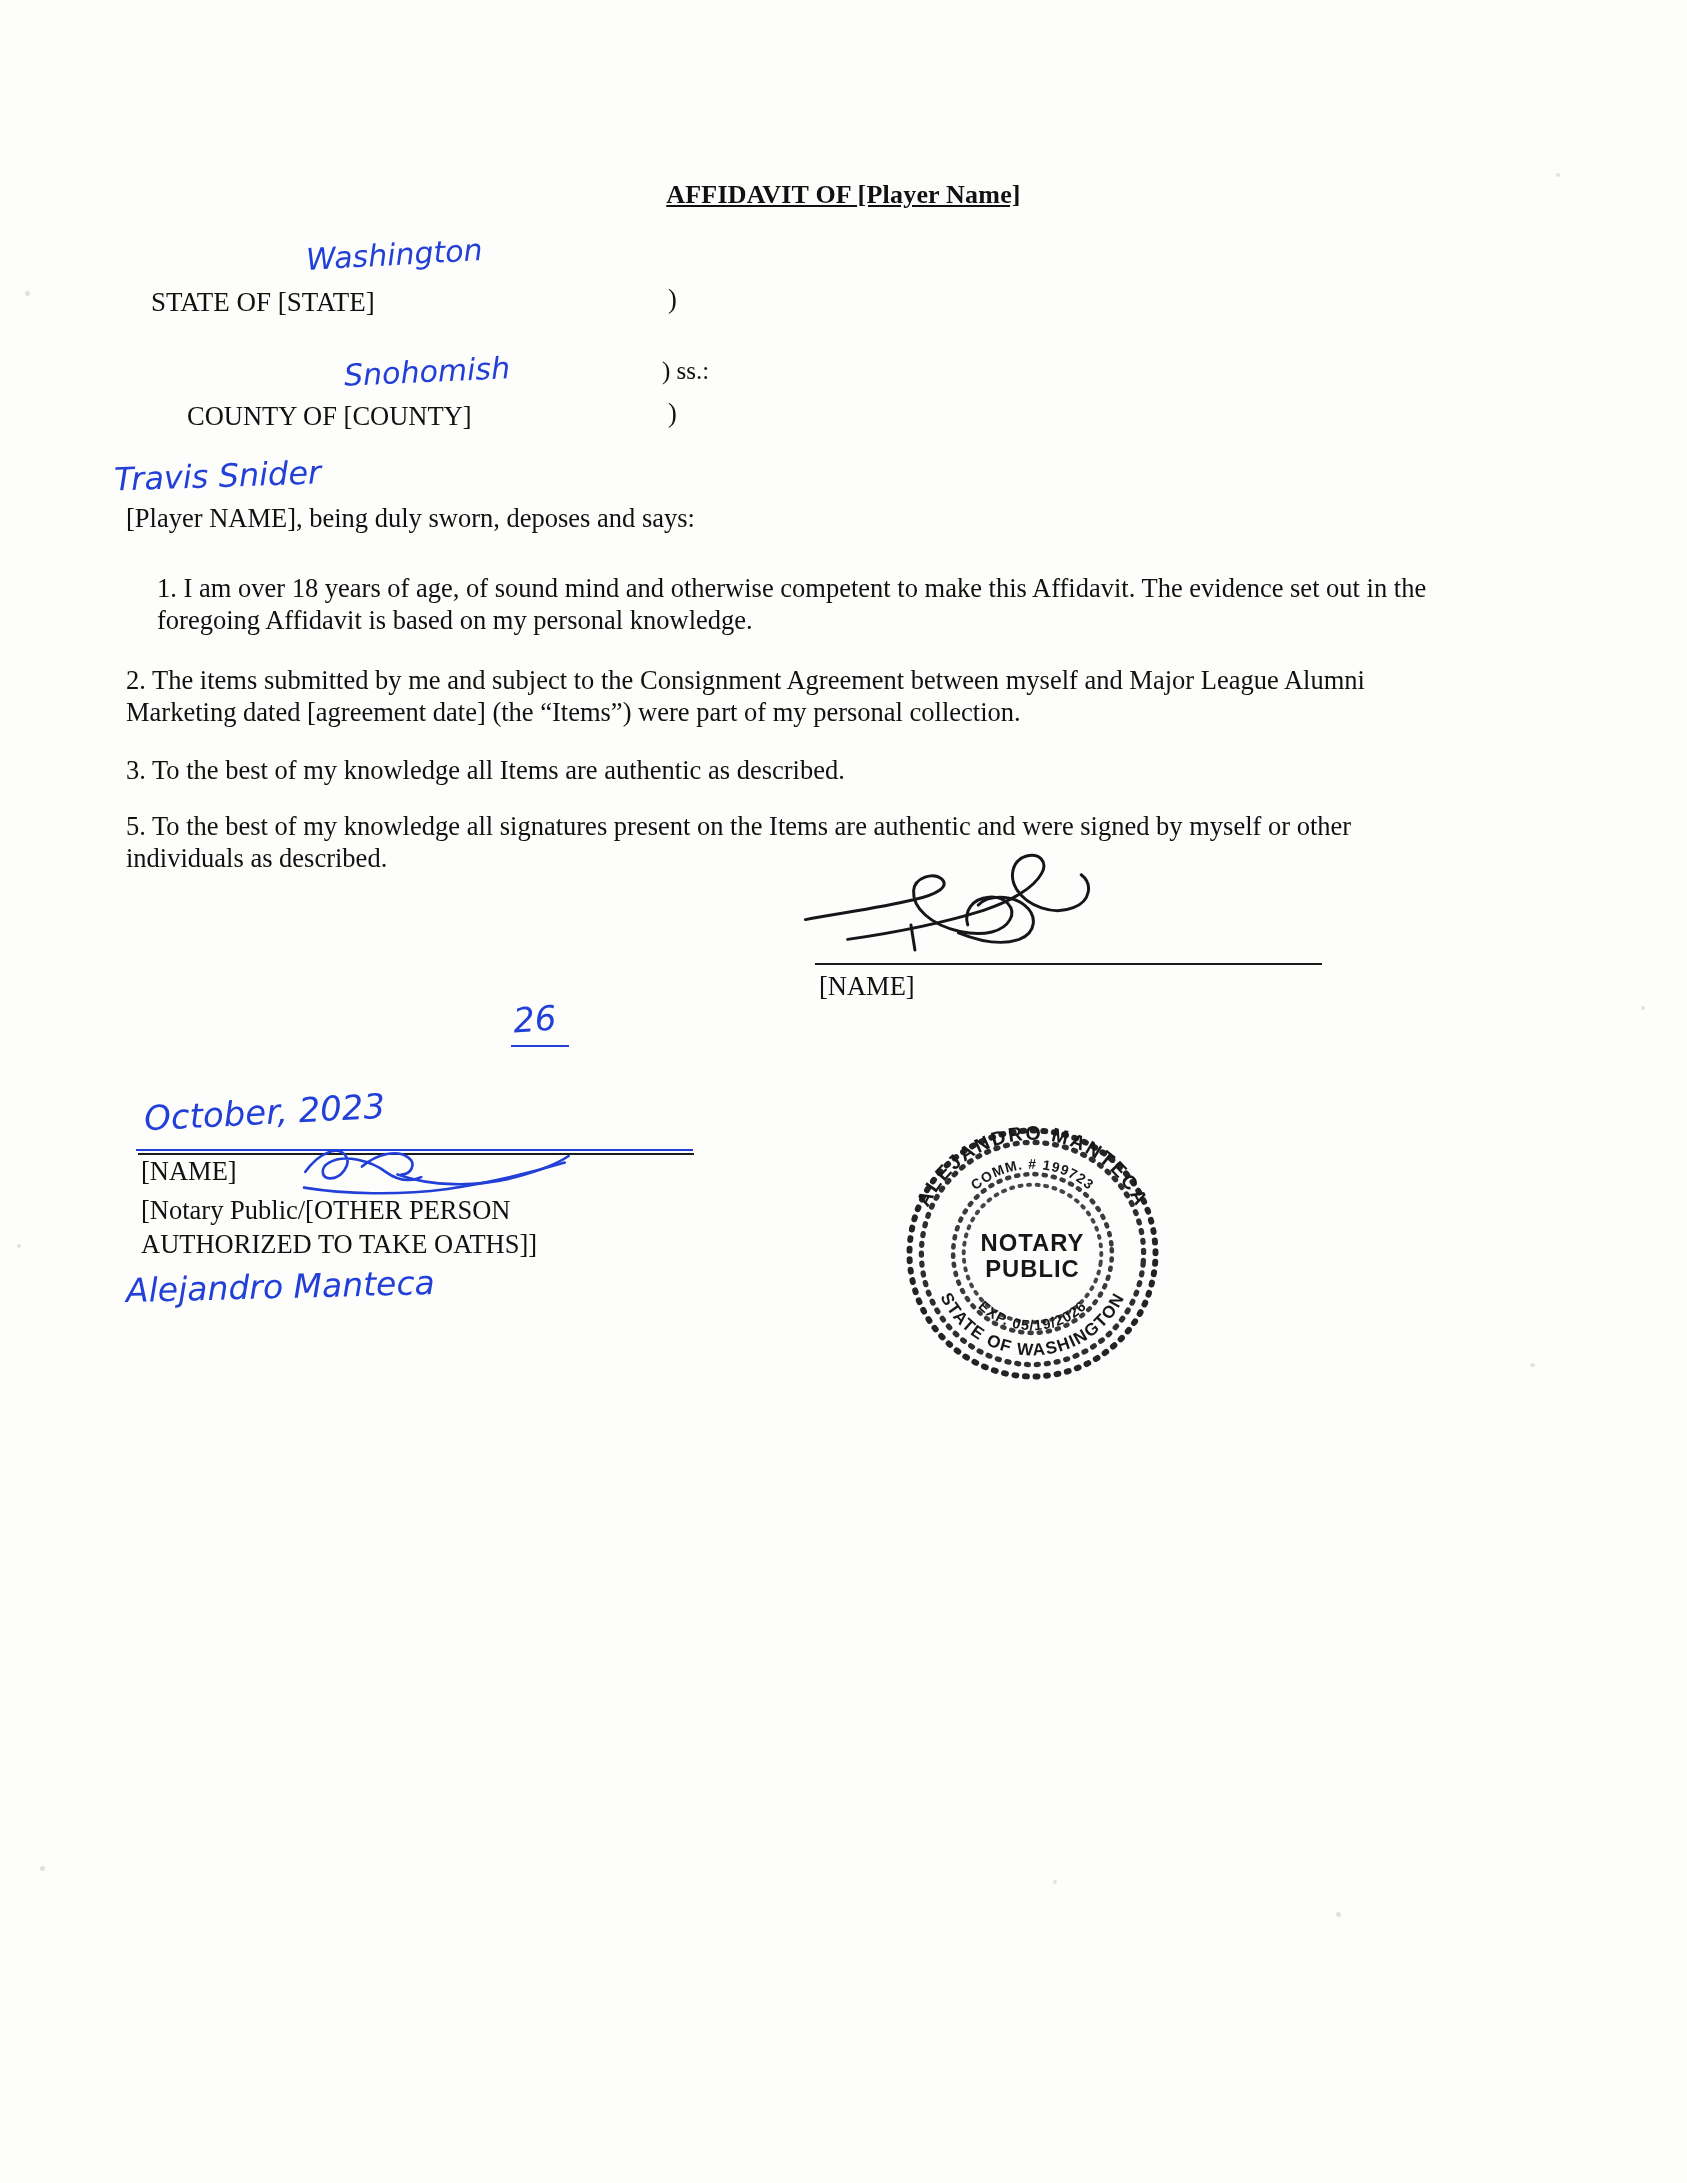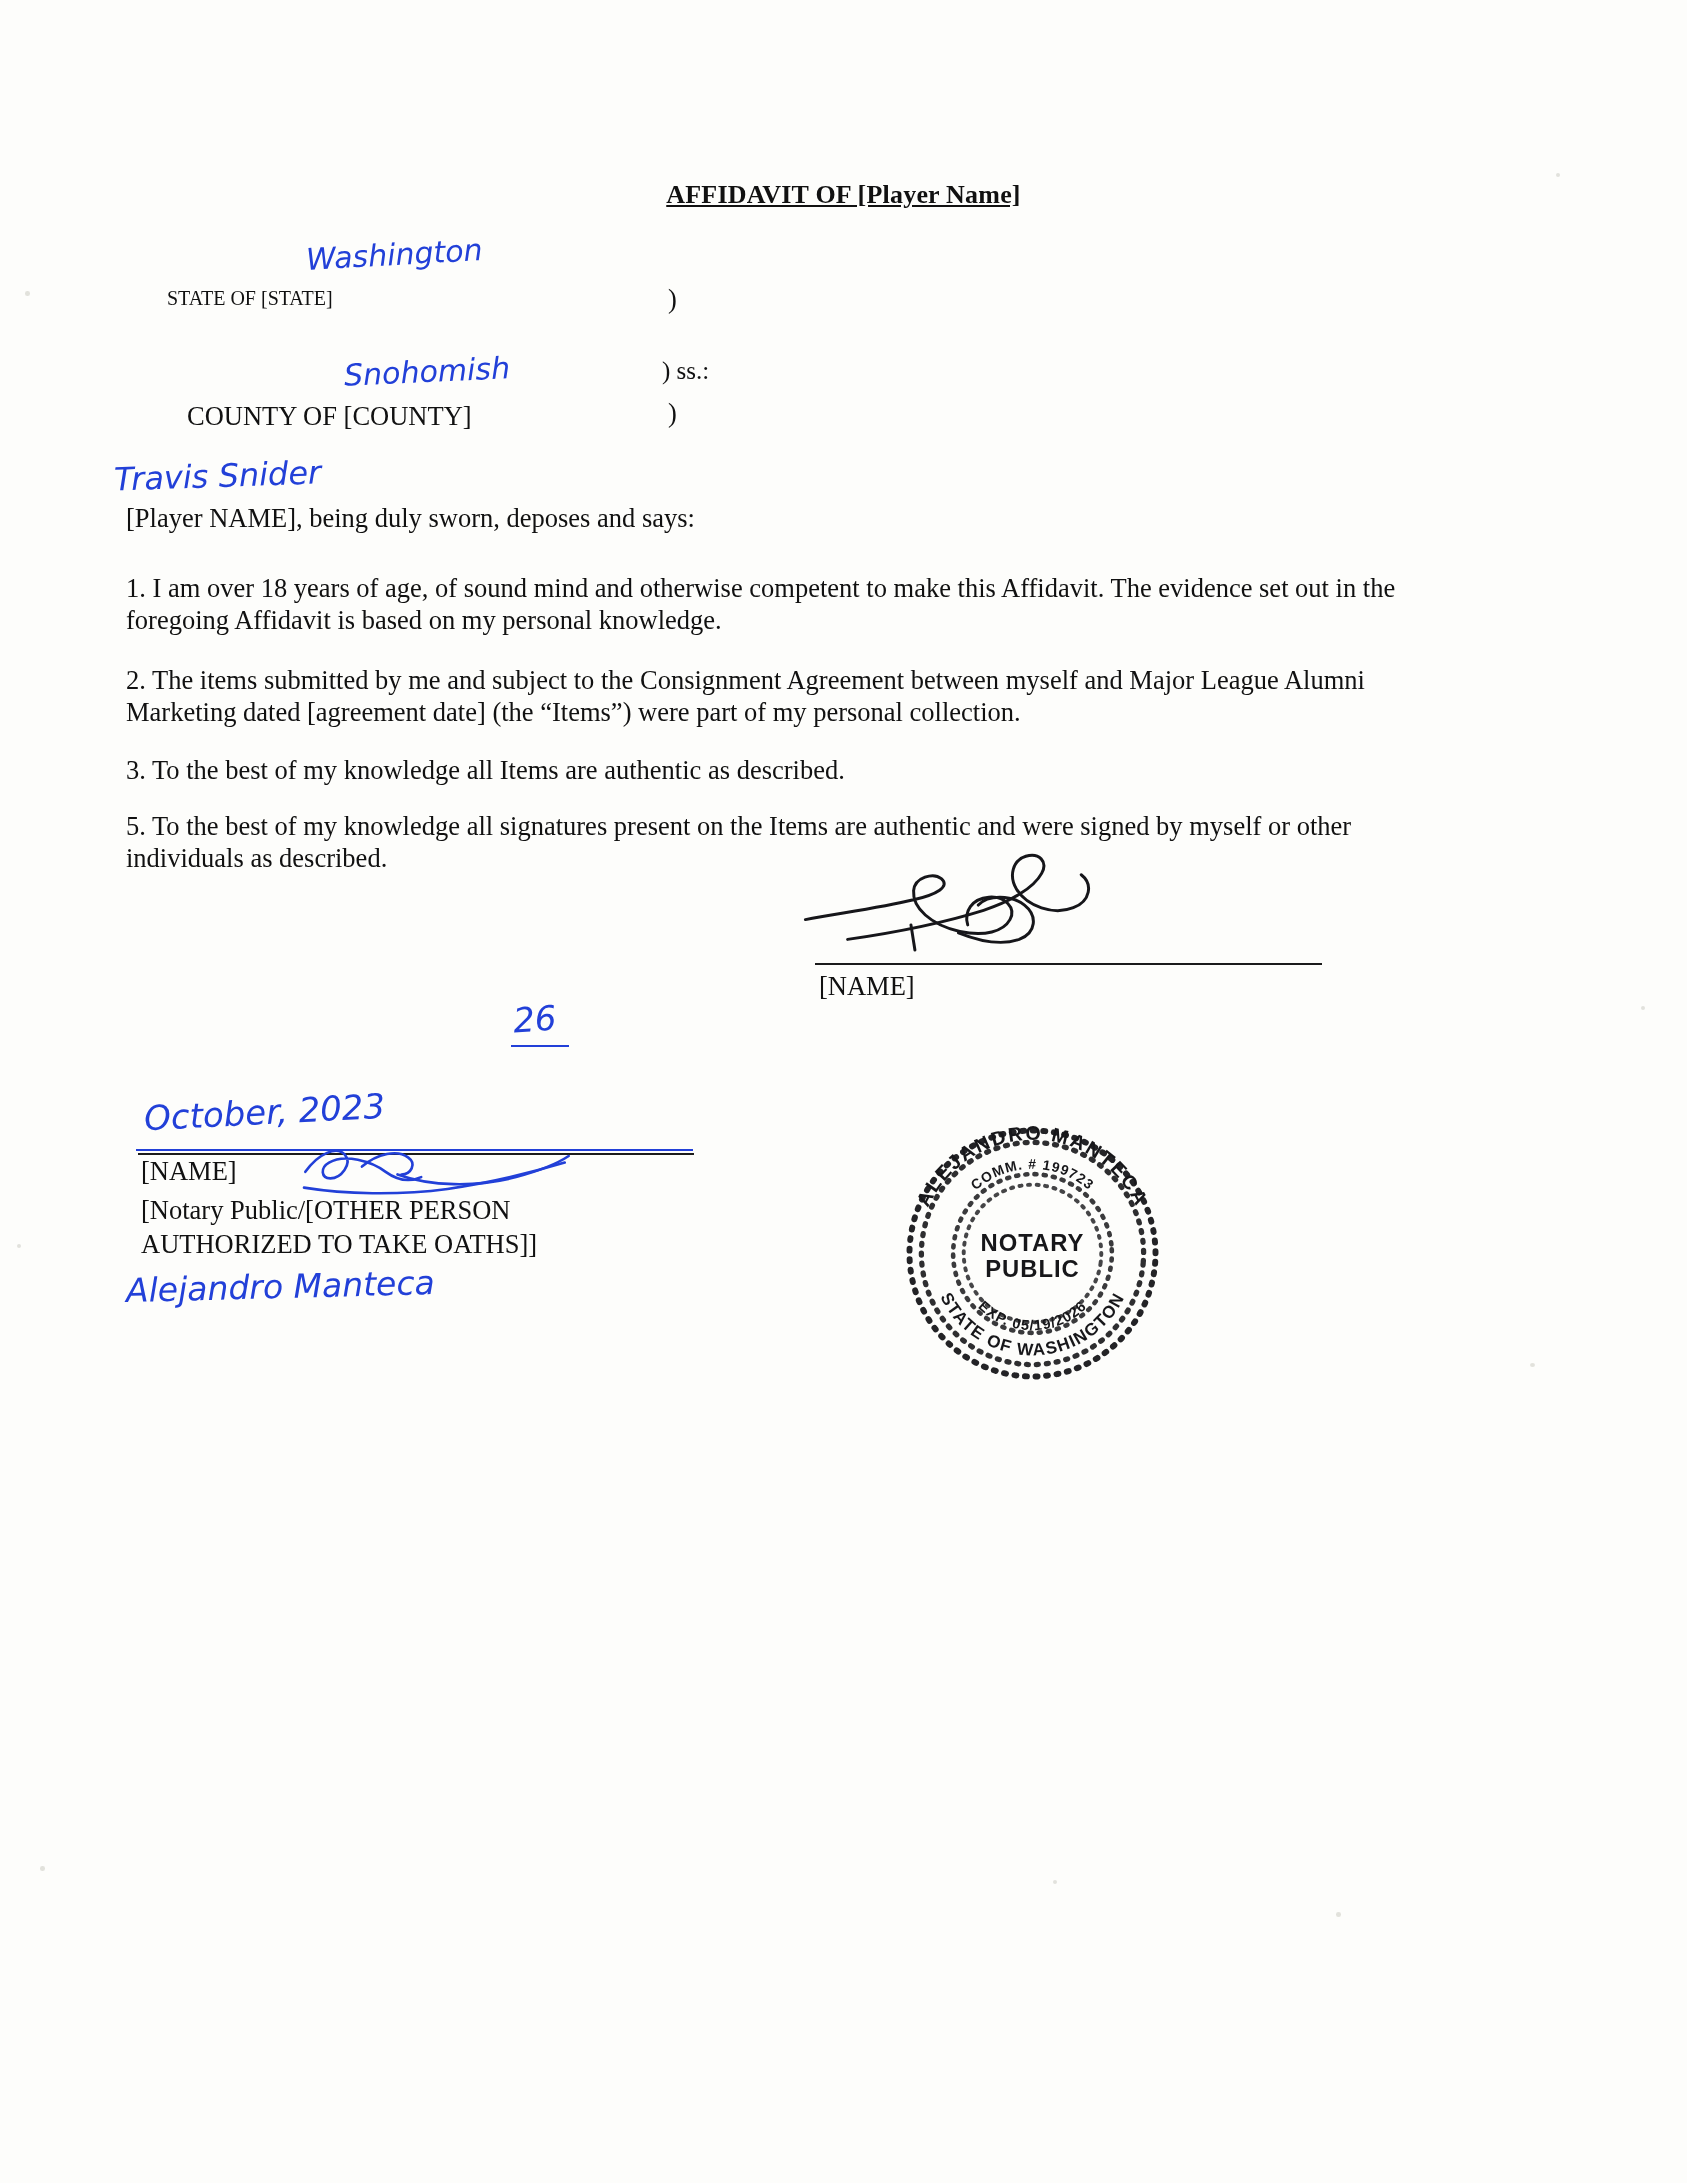--- a/index.html
+++ b/index.html
@@ -38,22 +38,21 @@
     font-size: 26px;
     font-weight: bold;
     text-decoration: underline;
     letter-spacing: 0.2px;
   }
 
   .state-line {
     position: absolute;
     left: 151px;
     top: 287px;
-    font-size: 20px;
-    margin-left: 16px;
+    font-size: 27px;
   }
   .county-line {
     position: absolute;
     left: 151px;
     top: 401px;
     font-size: 26.5px;
     margin-left: 36px;
   }
   .paren-top {
     position: absolute;
@@ -82,21 +81,21 @@
   }
 
   .para {
     position: absolute;
     left: 126px;
     width: 1317px;
     font-size: 26.5px;
     line-height: 1.22;
     text-align: left;
   }
-  .p1 { top: 572px; }
+  .p1 { top: 572px; margin-left: 31px; }
   .p2 { top: 664px; }
   .p3 { top: 754px; }
   .p4 { top: 810px; }
 
   .sig-rule {
     position: absolute;
     left: 815px;
     top: 963px;
     width: 507px;
     height: 2px;

